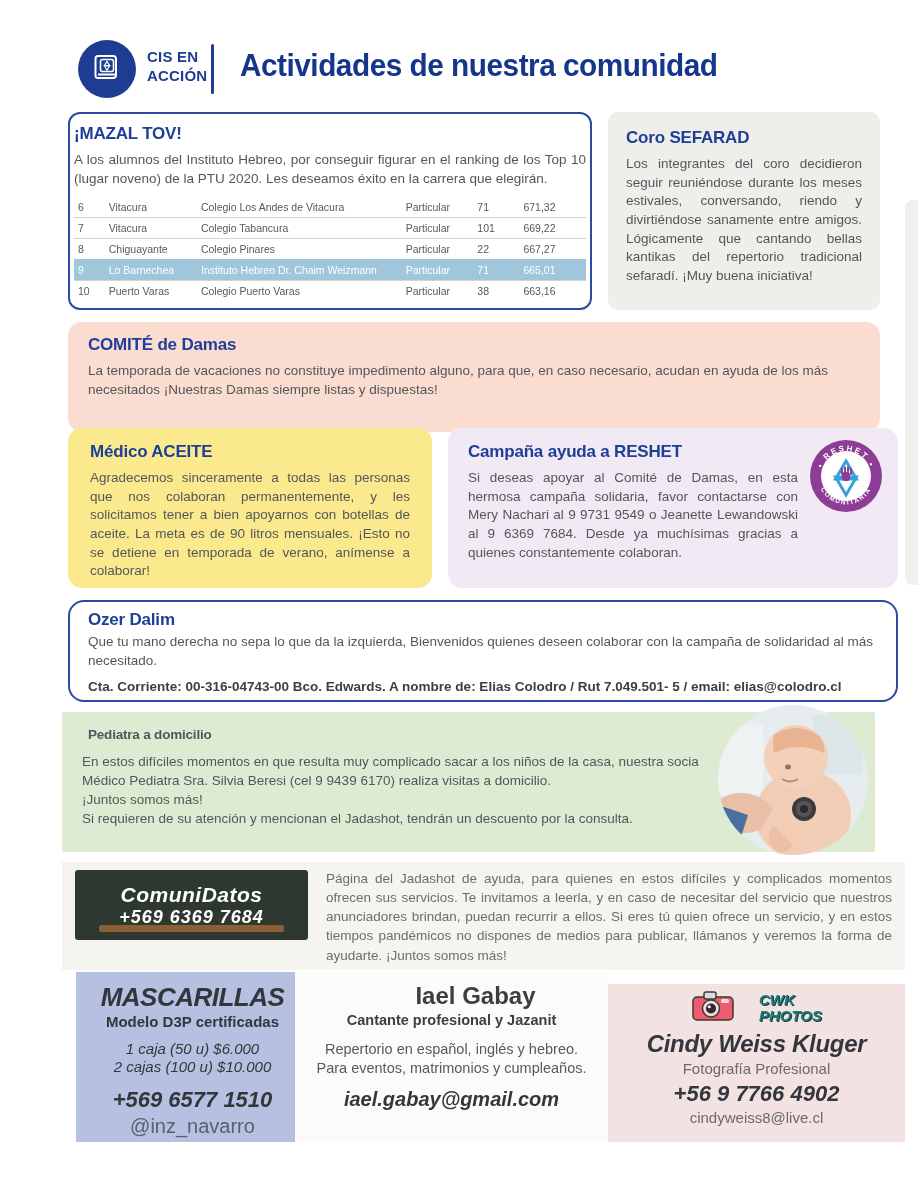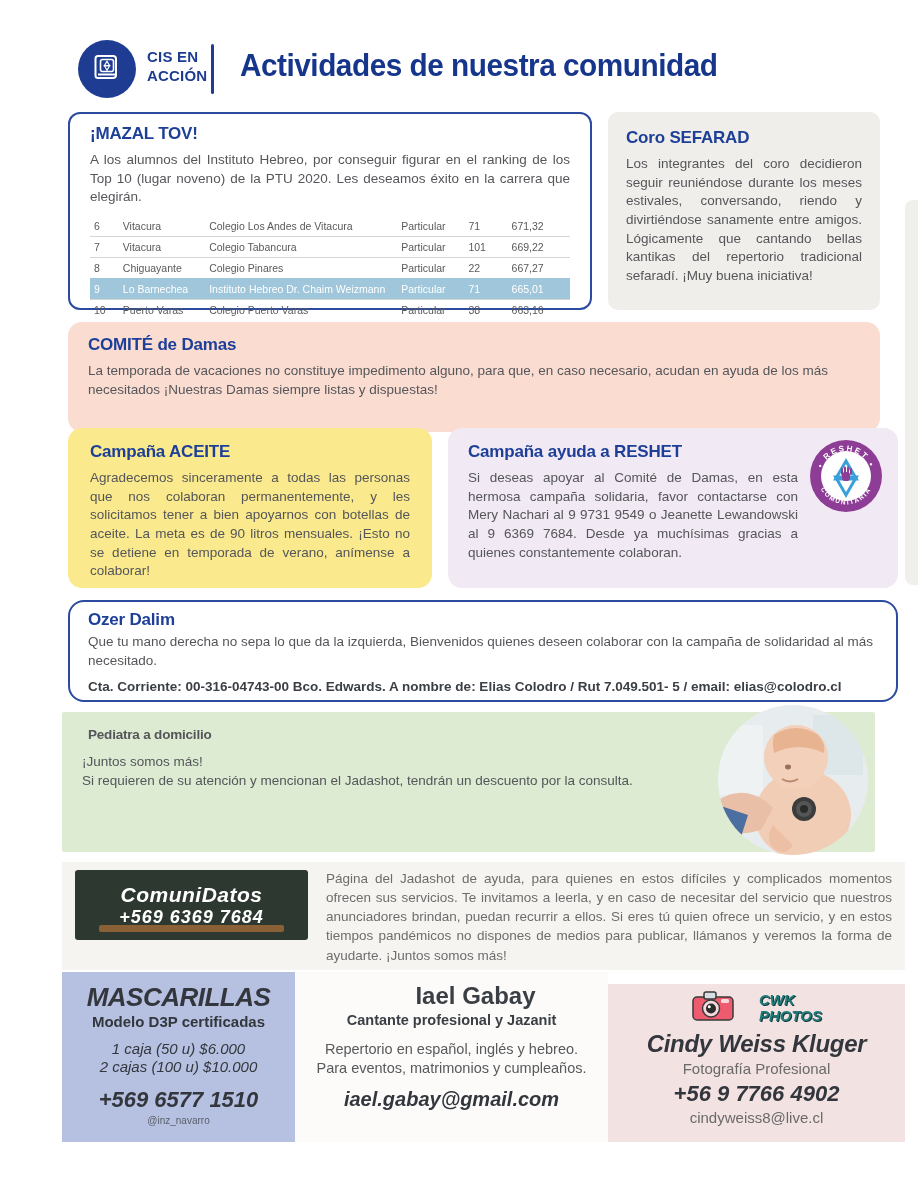--- a/index.html
+++ b/index.html
@@ -15,21 +15,21 @@
   .logo-text{left:147px;top:48px;font-weight:bold;font-size:15px;line-height:1.25;
     color:#1e3c91;letter-spacing:.2px;}
   .header-divider{left:211px;top:44px;width:3px;height:50px;background:#1e3c91;border-radius:2px;}
   .page-title{left:240px;top:48px;font-size:31px;font-weight:bold;color:#16368c;
     letter-spacing:-0.5px;transform:scaleX(.96);transform-origin:left;}
   
   .box-title{font-size:17px;font-weight:bold;color:#1d3f97;margin:0 0 7px 0;letter-spacing:-0.2px;}
   .box-body{font-size:13.5px;line-height:1.38;color:#55565a;margin:0;text-align:justify;}
   
   .mazal-box{left:68px;top:112px;width:524px;height:198px;background:#fff;
-    border:2px solid #2c4ba0;border-radius:12px;padding:10px 20px;box-sizing:border-box;}
+    border:2px solid #2c4ba0;border-radius:12px;padding:10px 4px;box-sizing:border-box;}
   .mazal-table{width:100%;border-collapse:collapse;margin-top:9px;table-layout:fixed;
     font-size:10.5px;color:#58595b;}
   .mazal-table td{padding:4px 4px;border-top:1px solid #d4d4d4;white-space:nowrap;
     overflow:hidden;text-overflow:ellipsis;}
   .mazal-table tr:first-child td{border-top:none;}
   .mazal-table tr.hl td{background:#9fc6da;color:#ffffff;border-top-color:#9fc6da;}
   
   .coro-box{left:608px;top:112px;width:272px;height:198px;background:#f0eeea;
     border-radius:10px;padding:16px 18px;box-sizing:border-box;}
   .right-strip{right:0;top:200px;width:13px;height:385px;background:#f1efeb;
@@ -63,27 +63,27 @@
     display:flex;flex-direction:column;align-items:center;justify-content:center;
     color:#ffffff;font-style:italic;font-weight:bold;}
   .chalk-line1{font-size:21px;letter-spacing:.5px;}
   .chalk-line2{font-size:18px;letter-spacing:1px;}
   .chalk-tray{position:absolute;left:24px;bottom:2px;width:185px;height:7px;
     background:#8a6036;border-radius:2px;}
   .comuni-text{position:absolute;left:264px;top:7px;width:566px;font-size:13.5px;
     line-height:1.42;color:#6d6d6d;text-align:justify;margin:0;}
   
   .ad{box-sizing:border-box;text-align:center;}
-  .ad-mascarillas{left:62px;top:972px;width:233px;height:170px;background:#b6c1e1;
+  .ad-mascarillas{left:76px;top:972px;width:233px;height:170px;background:#b6c1e1;
     color:#33373d;padding-top:10px;}
   .masc-title{font-size:26px;font-weight:bold;font-style:italic;letter-spacing:-0.5px;margin:0;}
   .masc-sub{font-size:15px;font-weight:bold;margin:0 0 10px 0;}
   .masc-line{font-size:15px;font-style:italic;margin:1px 0;}
   .masc-phone{font-size:22px;font-weight:bold;font-style:italic;margin:12px 0 2px 0;}
-  .masc-handle{font-size:10px;color:#5a5f6b;margin:0;}
+  .masc-handle{font-size:20px;color:#5a5f6b;margin:0;}
   .ad-iael{left:295px;top:972px;width:313px;height:170px;background:#fcfbfa;padding-top:10px;}
   .iael-name{font-size:24px;font-weight:bold;color:#3a3f45;margin:0;padding-left:48px;}
   .iael-sub{font-size:14.5px;font-weight:bold;color:#3a3f45;margin:2px 0 12px 0;}
   .iael-body{font-size:14.5px;color:#58595b;line-height:1.3;margin:0 18px;}
   .iael-email{font-size:20px;font-weight:bold;font-style:italic;color:#33373d;margin:10px 0 0 0;}
   .ad-cindy{left:608px;top:984px;width:297px;height:158px;background:#f3e2e2;padding-top:6px;}
   .cwk-logo{display:flex;align-items:center;justify-content:center;gap:24px;}
   .cwk-text{font-size:15px;font-weight:bold;font-style:italic;color:#1f7a7a;
     text-shadow:1px 1px 0 #123c3c;line-height:1.1;text-align:left;}
   .cindy-name{font-size:24px;font-weight:bold;font-style:italic;color:#33373d;margin:4px 0 0 0;letter-spacing:-0.3px;}
@@ -176,21 +176,21 @@
   <p class="box-body">Los integrantes del coro decidieron seguir reuniéndose durante los meses estivales, conversando, riendo y divirtiéndose sanamente entre amigos. Lógicamente que cantando bellas kantikas del repertorio tradicional sefaradí. ¡Muy buena iniciativa!</p>
 </div>
 <div class="abs right-strip"></div>
 
 <div class="abs comite-box">
   <p class="box-title">COMITÉ de Damas</p>
   <p class="box-body">La temporada de vacaciones no constituye impedimento alguno, para que, en caso necesario, acudan en ayuda de los más necesitados ¡Nuestras Damas siempre listas y dispuestas!</p>
 </div>
 
 <div class="abs aceite-box">
-  <p class="box-title">Campaña ACEITE</p>
+  <p class="box-title">Médico ACEITE</p>
   <p class="box-body">Agradecemos sinceramente a todas las personas que nos colaboran permanentemente, y les solicitamos tener a bien apoyarnos con botellas de aceite. La meta es de 90 litros mensuales.  ¡Esto no se detiene en temporada de verano, anímense a colaborar!</p>
 </div>
 
 <div class="abs reshet-box">
   <p class="box-title">Campaña ayuda a RESHET</p>
   <p class="box-body">Si deseas apoyar al Comité de Damas, en esta hermosa campaña solidaria, favor contactarse con Mery Nachari al 9 9731 9549 o Jeanette Lewandowski al 9 6369 7684. Desde ya muchísimas gracias a quienes constantemente colaboran.</p>
   <span class="reshet-badge">
     <svg width="76" height="76" viewBox="0 0 76 76">
       <circle cx="38" cy="38" r="36" fill="#8e3d96"></circle>
       <circle cx="38" cy="38" r="25" fill="#ffffff"></circle>
@@ -218,20 +218,21 @@
 </div>
 
 <div class="abs ozer-box">
   <p class="box-title" style="margin-bottom:3px;">Ozer Dalim</p>
   <p class="box-body">Que tu mano derecha no sepa lo que da la izquierda, Bienvenidos quienes deseen colaborar con la campaña de solidaridad al más necesitado.</p>
   <p class="ozer-footer">Cta. Corriente: 00-316-04743-00 Bco. Edwards. A nombre de:  Elias Colodro / Rut 7.049.501- 5 / email: elias@colodro.cl</p>
 </div>
 
 <div class="abs pediatra-box">
   <p class="box-title" style="margin:2px 0 8px 6px;">Pediatra a domicilio</p>
+  <p>En estos difíciles momentos en que resulta muy complicado sacar a los niños de la casa, nuestra socia Médico Pediatra Sra. Silvia Beresi (cel 9 9439 6170) realiza visitas a domicilio.</p>
   <p>¡Juntos somos más!</p>
   <p>Si requieren de su atención y mencionan el Jadashot, tendrán un descuento por la consulta.</p>
 </div>
 <span class="abs baby-photo">
   <svg width="150" height="150" viewBox="0 0 150 150">
     <defs>
       <clipPath id="babyClip">
           <circle cx="75" cy="75" r="75"></circle>
         </clipPath>
     </defs>

